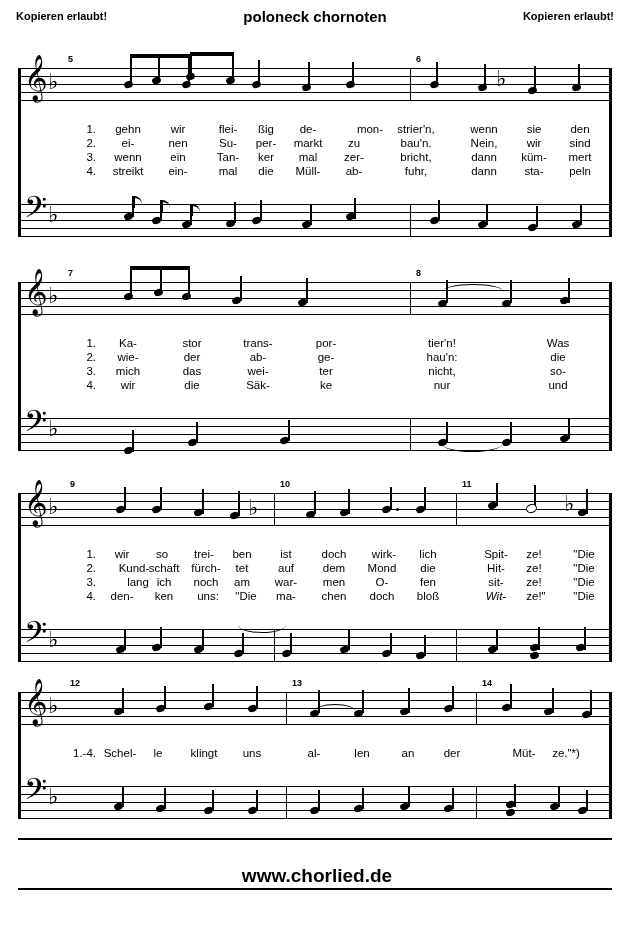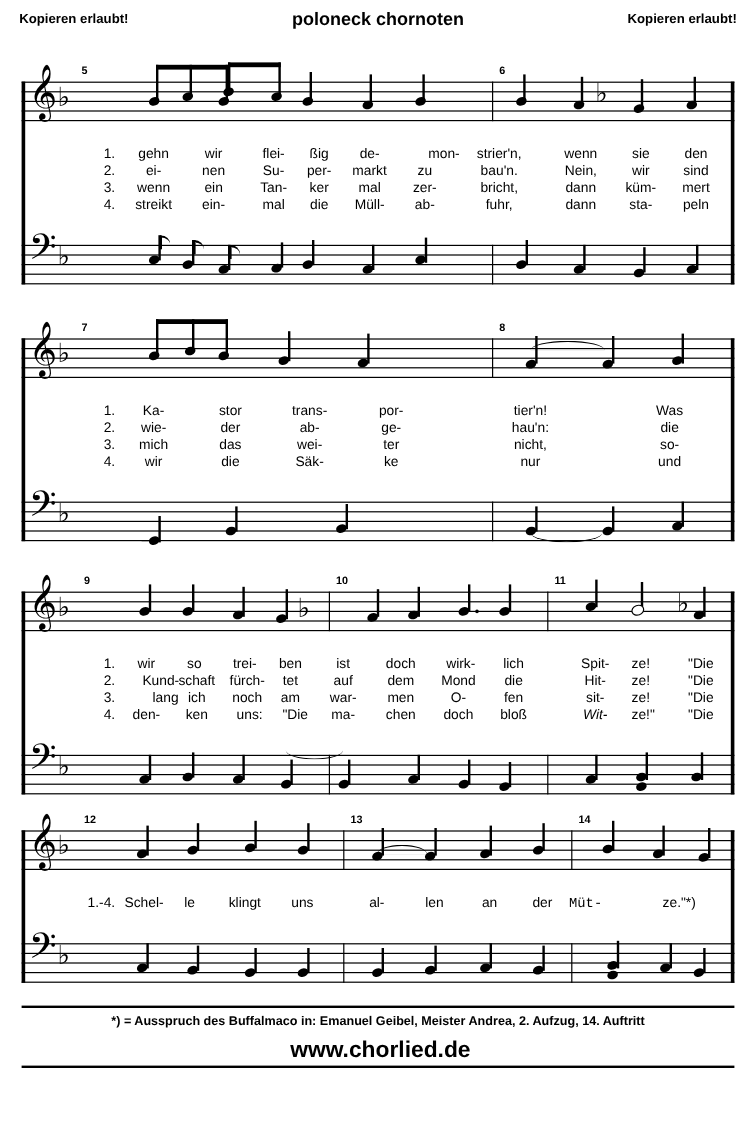--- a/index.html
+++ b/index.html
@@ -586,21 +586,21 @@
       <div class="lyr-row">
         <span class="lyr-num" style="left:30px; width:48px;">1.-4.</span>
         <span class="syl" style="left:102px;">Schel-</span>
         <span class="syl" style="left:140px;">le</span>
         <span class="syl" style="left:186px;">klingt</span>
         <span class="syl" style="left:234px;">uns</span>
         <span class="syl" style="left:296px;">al-</span>
         <span class="syl" style="left:344px;">len</span>
         <span class="syl" style="left:390px;">an</span>
         <span class="syl" style="left:434px;">der</span>
-        <span class="syl" style="left:470px;font-family:Liberation Mono, monospace;">Müt-</span>
+        <span class="syl" style="left:506px;">Müt-</span>
         <span class="syl" style="left:548px;">ze."*)</span>
       </div>
     </div>
 
     <div class="staff" style="position:absolute; top:94px;">
       <div class="line"></div>
       <div class="line"></div>
       <div class="line"></div>
       <div class="line"></div>
       <div class="line"></div>
@@ -636,16 +636,15 @@
       <div class="nh" style="left:532px; top:17px;"></div>
       <div class="nh" style="left:560px; top:21px;"></div>
       <div class="stem" style="left:568px; top:4px; height:21px;"></div>
     </div>
 
     <div class="sys-bar-left" style="top:0; height:127px;"></div>
     <div class="sys-bar-right" style="top:0; height:127px;"></div>
   </div>
 
   <div class="foot-rule" style="top:838px;"></div>
-  <div class="foot-note" style="top:845px;">*) = Ausspruch des Buffalmaco in: Emanuel Geibel, Meister Andrea, 2. Aufzug, 14. Auftritt</div>
   <div class="foot-url" style="top:865px;">www.chorlied.de</div>
   <div class="foot-rule" style="top:888px;"></div>
 </div>
 
 </body></html>

